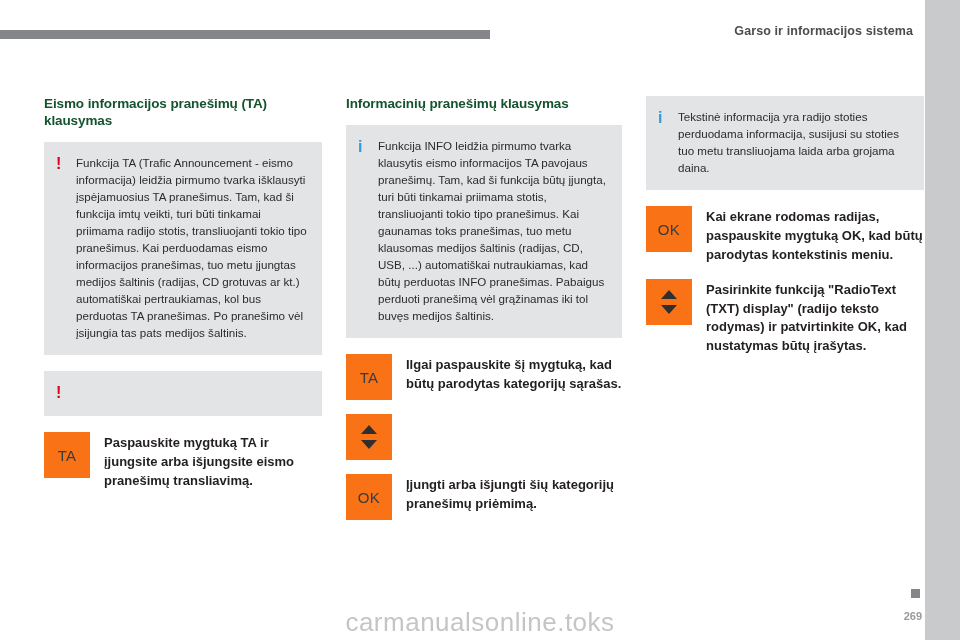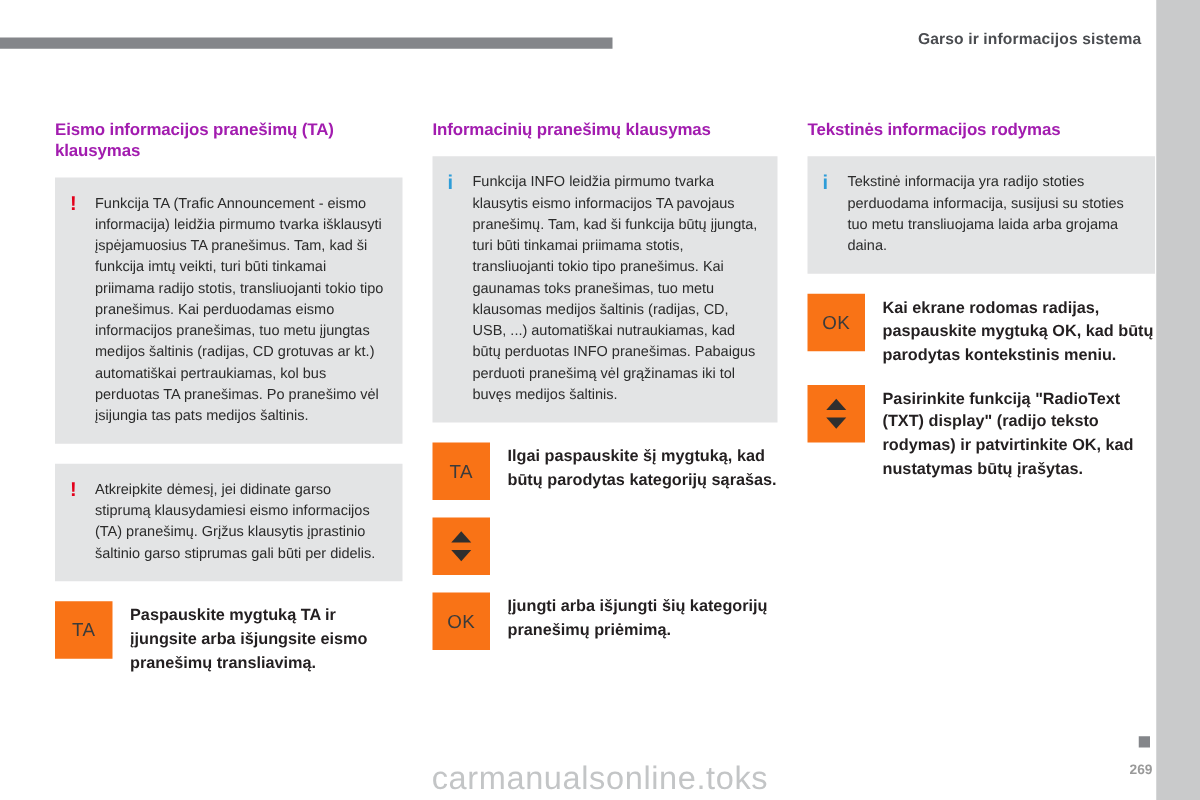--- a/index.html
+++ b/index.html
@@ -60,21 +60,21 @@
     display: flex;
     gap: 24px;
   }
 
   .col { width: 278px; flex: 0 0 278px; }
   .col-mid { width: 276px; flex: 0 0 276px; }
 
   .col-title {
     font-size: 13.5px;
     font-weight: bold;
-    color: #a21caf;
+    color: #14532d;
     line-height: 1.25;
     margin-bottom: 12px;
     letter-spacing: -.1px;
   }
 
   
   .callout {
     background: #e3e4e5;
     display: flex;
     padding: 12px 14px 14px 12px;
@@ -197,21 +197,20 @@
     <div class="col">
       <div class="col-title">Eismo informacijos pranešimų (TA) klausymas</div>
 
       <div class="callout">
         <div class="mark mark-warn">!</div>
         <div class="body">Funkcija TA (Trafic Announcement - eismo informacija) leidžia pirmumo tvarka išklausyti įspėjamuosius TA pranešimus. Tam, kad ši funkcija imtų veikti, turi būti tinkamai priimama radijo stotis, transliuojanti tokio tipo pranešimus. Kai perduodamas eismo informacijos pranešimas, tuo metu įjungtas medijos šaltinis (radijas, CD grotuvas ar kt.) automatiškai pertraukiamas, kol bus perduotas TA pranešimas. Po pranešimo vėl įsijungia tas pats medijos šaltinis.</div>
       </div>
 
       <div class="callout">
         <div class="mark mark-warn">!</div>
-        <div class="body">Atkreipkite dėmesį, jei didinate garso stiprumą klausydamiesi eismo informacijos (TA) pranešimų. Grįžus klausytis įprastinio šaltinio garso stiprumas gali būti per didelis.</div>
       </div>
 
       <div class="step">
         <div class="keycap">TA</div>
         <div class="step-text">Paspauskite mygtuką TA ir įjungsite arba išjungsite eismo pranešimų transliavimą.</div>
       </div>
     </div>
 
     <div class="col-mid">
       <div class="col-title">Informacinių pranešimų klausymas</div>
@@ -235,21 +234,20 @@
         </div>
       </div>
 
       <div class="step">
         <div class="keycap">OK</div>
         <div class="step-text">Įjungti arba išjungti šių kategorijų pranešimų priėmimą.</div>
       </div>
     </div>
 
     <div class="col">
-      <div class="col-title">Tekstinės informacijos rodymas</div>
 
       <div class="callout">
         <div class="mark mark-info">i</div>
         <div class="body">Tekstinė informacija yra radijo stoties perduodama informacija, susijusi su stoties tuo metu transliuojama laida arba grojama daina.</div>
       </div>
 
       <div class="step">
         <div class="keycap">OK</div>
         <div class="step-text">Kai ekrane rodomas radijas, paspauskite mygtuką OK, kad būtų parodytas kontekstinis meniu.</div>
       </div>

